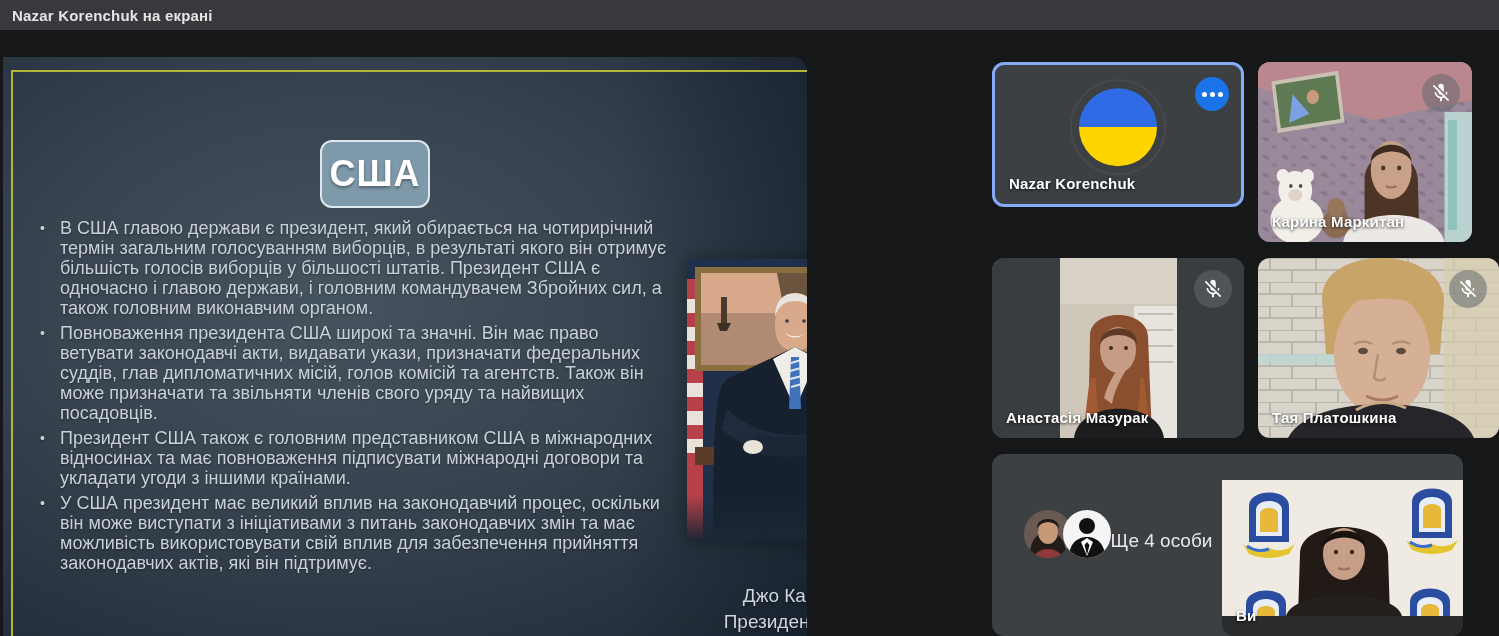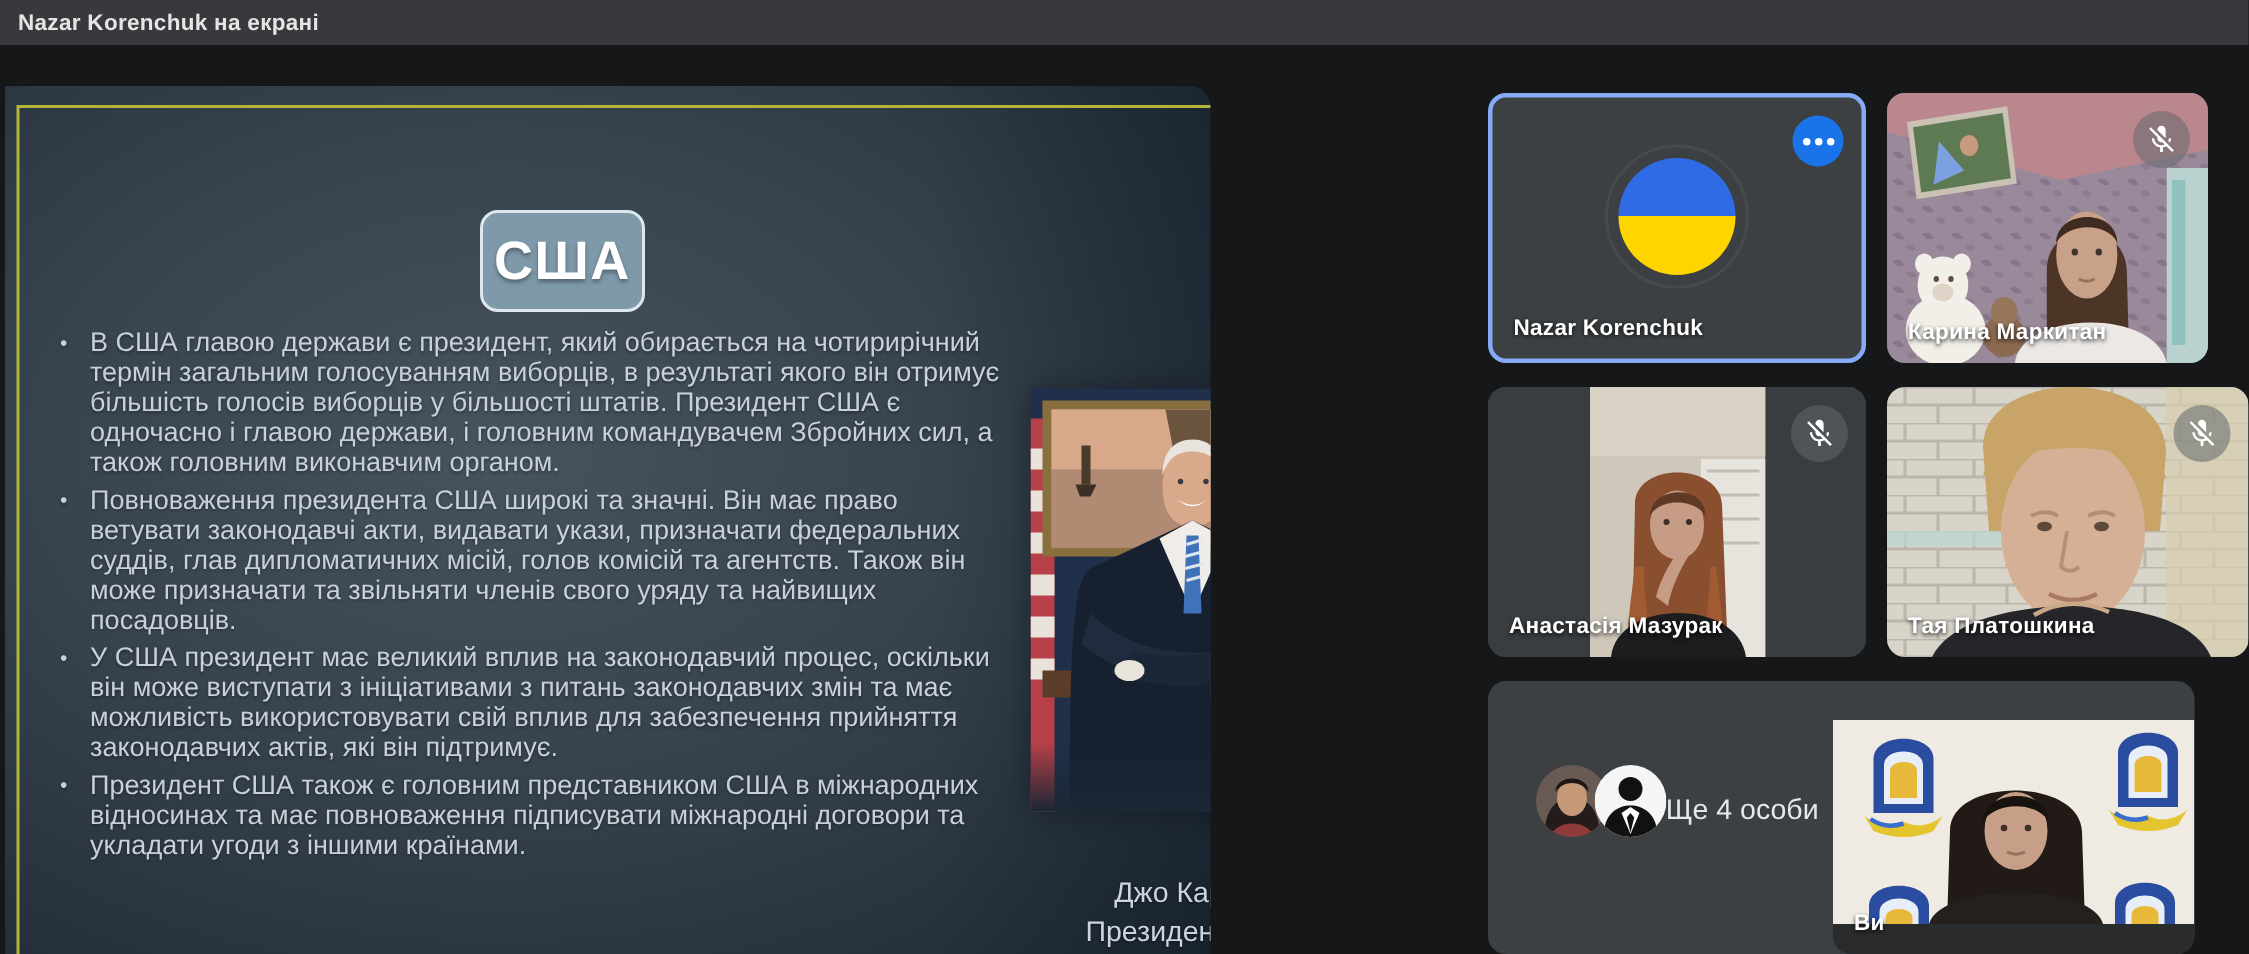--- a/index.html
+++ b/index.html
@@ -34,21 +34,21 @@
   .bullets li::before { content:"•"; position:absolute; left:7px; top:0; font-size:14px; color:#c9d0d8; }
 
   .photo { position:absolute; left:684px; top:202px; width:215px; height:282px;
            box-shadow:0 0 18px rgba(0,0,0,.35); }
   .caption { position:absolute; left:680px; top:526px; width:225px; text-align:center;
              color:#ccd5de; font-size:19px; line-height:26px; text-shadow:0 1px 2px rgba(0,0,0,.4); }
 
   
   .tile { position:absolute; background:#3c4043; border-radius:12px; overflow:hidden; }
   .tile.active { border:3px solid #85aaf8; }
-  .t1 { left:992px;  top:62px;  width:252px; height:180px; }
+  .t1 { left:992px;  top:62px;  width:252px; height:145px; }
   .t2 { left:1258px; top:62px;  width:214px; height:180px;text-align:right; }
   .t3 { left:992px;  top:258px; width:252px; height:180px; }
   .t4 { left:1258px; top:258px; width:241px; height:180px; }
   .t5 { left:992px;  top:454px; width:252px; height:182px; }
   .t6 { left:1222px; top:454px; width:241px; height:182px; }
 
   .name-label { position:absolute; left:14px; bottom:12px; color:#fff; font-size:15px;
                 font-weight:700; letter-spacing:.2px; text-shadow:0 1px 3px rgba(0,0,0,.8);
                 white-space:nowrap; }
 
@@ -97,22 +97,22 @@
 <div class="share">
   <div class="slide">
     <div class="slide-darker-right"></div>
     <div class="slide-border"></div>
 
     <div class="slide-title">США</div>
 
     <ul class="bullets">
       <li>В США главою держави є президент, який обирається на чотирирічний термін загальним голосуванням виборців, в результаті якого він отримує більшість голосів виборців у більшості штатів. Президент США є одночасно і главою держави, і головним командувачем Збройних сил, а також головним виконавчим органом.</li>
       <li>Повноваження президента США широкі та значні. Він має право ветувати законодавчі акти, видавати укази, призначати федеральних суддів, глав дипломатичних місій, голов комісій та агентств. Також він може призначати та звільняти членів свого уряду та найвищих посадовців.</li>
+      <li>Президент США також є головним представником США в міжнародних відносинах та має повноваження підписувати міжнародні договори та укладати угоди з іншими країнами.</li>
       <li>У США президент має великий вплив на законодавчий процес, оскільки він може виступати з ініціативами з питань законодавчих змін та має можливість використовувати свій вплив для забезпечення прийняття законодавчих актів, які він підтримує.</li>
-      <li>Президент США також є головним представником США в міжнародних відносинах та має повноваження підписувати міжнародні договори та укладати угоди з іншими країнами.</li>
     </ul>
 
     <div class="photo">
       <svg viewBox="0 0 215 282" preserveAspectRatio="none">
         <rect x="0" y="0" width="215" height="282" fill="#20304a"></rect>
 
         <g>
           <rect x="0" y="20" width="16" height="262" fill="#b8404a"></rect>
           <rect x="0" y="40" width="16" height="14" fill="#e8e2da"></rect>
           <rect x="0" y="68" width="16" height="14" fill="#e8e2da"></rect>

